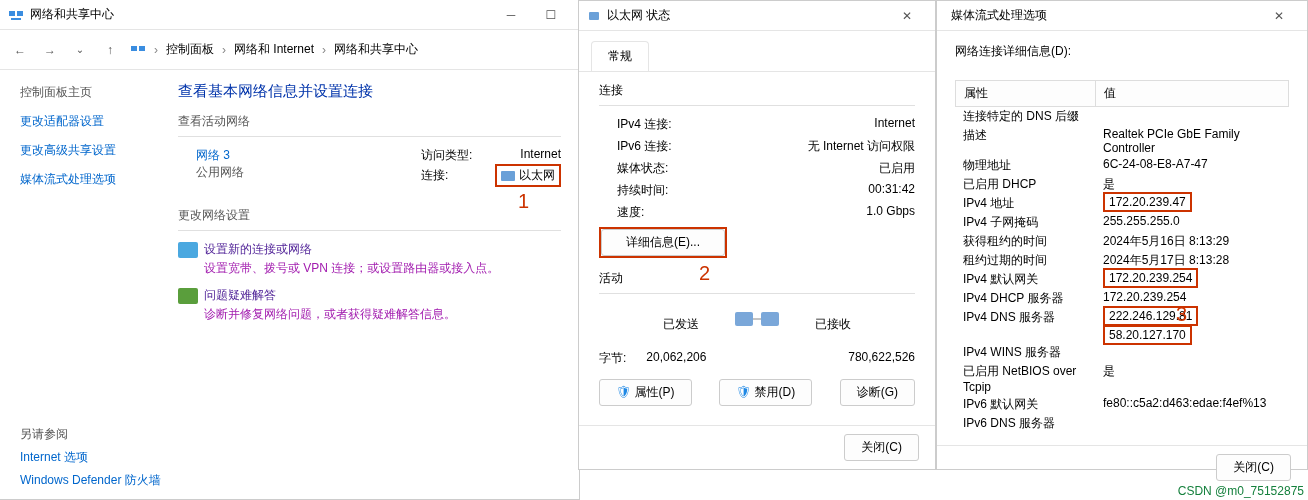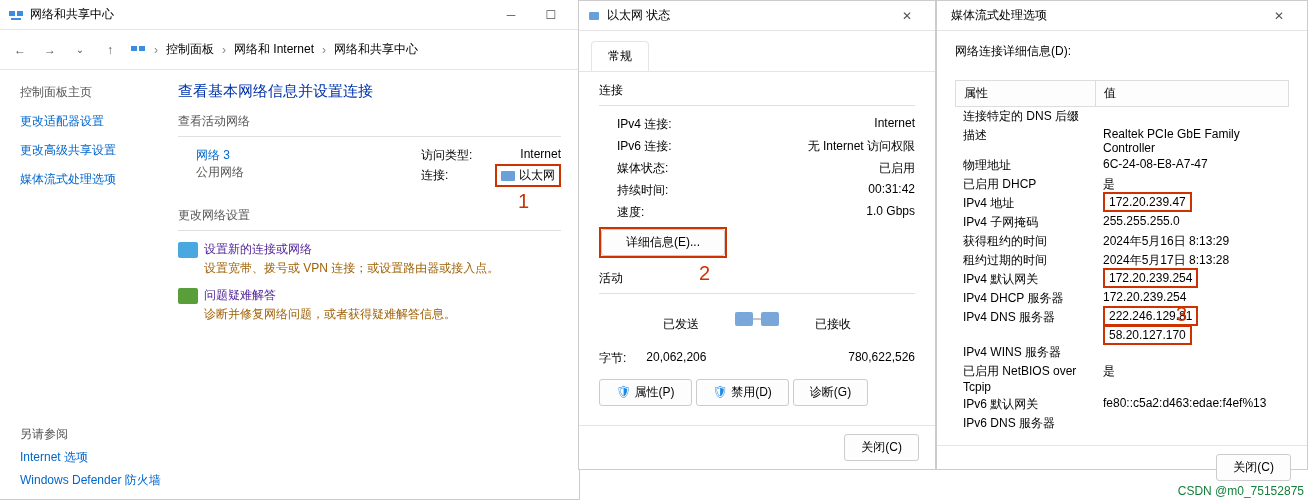--- a/index.html
+++ b/index.html
@@ -25,37 +25,37 @@
 .main h1{font-size:15px;color:#0033aa;font-weight:400;margin-bottom:12px}
 .section-label{color:#555;margin:8px 0 6px}
 .hr{height:1px;background:#e0e0e0;margin:4px 0 10px}
 .netbox{margin-left:18px}
 .netname{color:#0066cc;font-weight:500}
 .netsub{color:#555}
 .linkicon{display:flex;align-items:center;gap:6px;margin:6px 0 2px}
 .linkicon .ic{width:20px;height:16px;background:#4aa8e0;border-radius:2px;position:relative}
 .linkicon .ic.green{background:#5a9e3c}
 .linkicon a{color:#4c1d95}
-.desc{color:#a16207;margin-left:26px;margin-bottom:10px}
+.desc{color:#a21caf;margin-left:26px;margin-bottom:10px}
 .redbox{border:2px solid #c30;padding:1px 4px}
 .annot{position:absolute;color:#c30;font-size:20px;font-weight:400}
 
 .w2{left:578px;top:0;width:358px;height:470px}
 .w2 .tab{padding:6px 16px;border:1px solid #e5e5e5;border-bottom:none;background:#fff;display:inline-block;margin:10px 0 0 12px;border-radius:4px 4px 0 0}
 .w2 .panel{border-top:1px solid #e5e5e5;flex:1;padding:10px 20px;position:relative}
 .grp{margin-bottom:12px}
 .grp-title{margin-bottom:6px}
 .kv{display:flex;justify-content:space-between;margin:5px 0;font-size:12px}
 .kv .k{color:#000;padding-left:18px}
 .kv .v{text-align:right}
 .btn{border:1px solid #ccc;background:#fdfdfd;padding:4px 16px;border-radius:3px;cursor:pointer;font-size:12px}
 .actrow{display:flex;justify-content:space-between;align-items:center;margin:6px 0}
 .actgraphic{width:60px;height:40px;display:flex;align-items:center;justify-content:center}
 .footer{padding:8px 16px;display:flex;justify-content:flex-end;border-top:1px solid #e5e5e5}
-.btnrow{display:flex;gap:4px;justify-content:flex-start;margin-top:0}
+.btnrow{display:flex;gap:4px;justify-content:space-between;margin-top:0}
 .shield{color:#1e88e5}
 
 .w3{left:936px;top:0;width:372px;height:470px}
 .w3 .body{flex:1;padding:12px 18px}
 .w3 .tbl{margin-top:20px}
 .w3 .tblhead{display:flex;border:1px solid #ddd;background:#fdfdfd}
 .w3 .tblhead div{padding:4px 8px;border-right:1px solid #ddd}
 .w3 .tblhead div:last-child{border-right:none}
 .w3 .col1{width:140px}
 .w3 .col2{flex:1}

